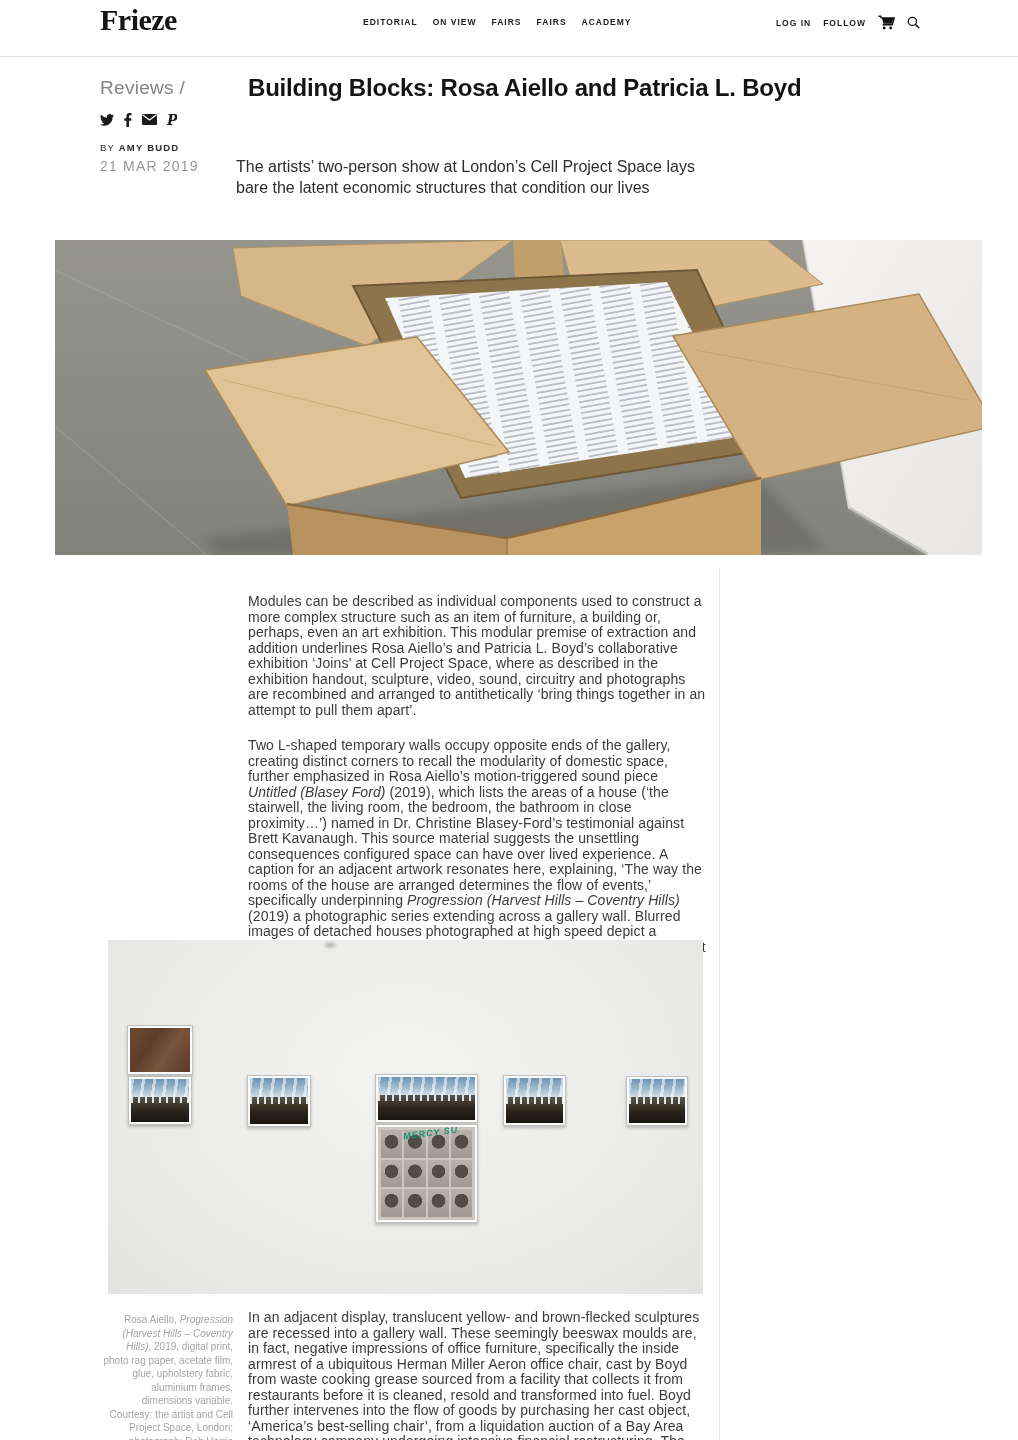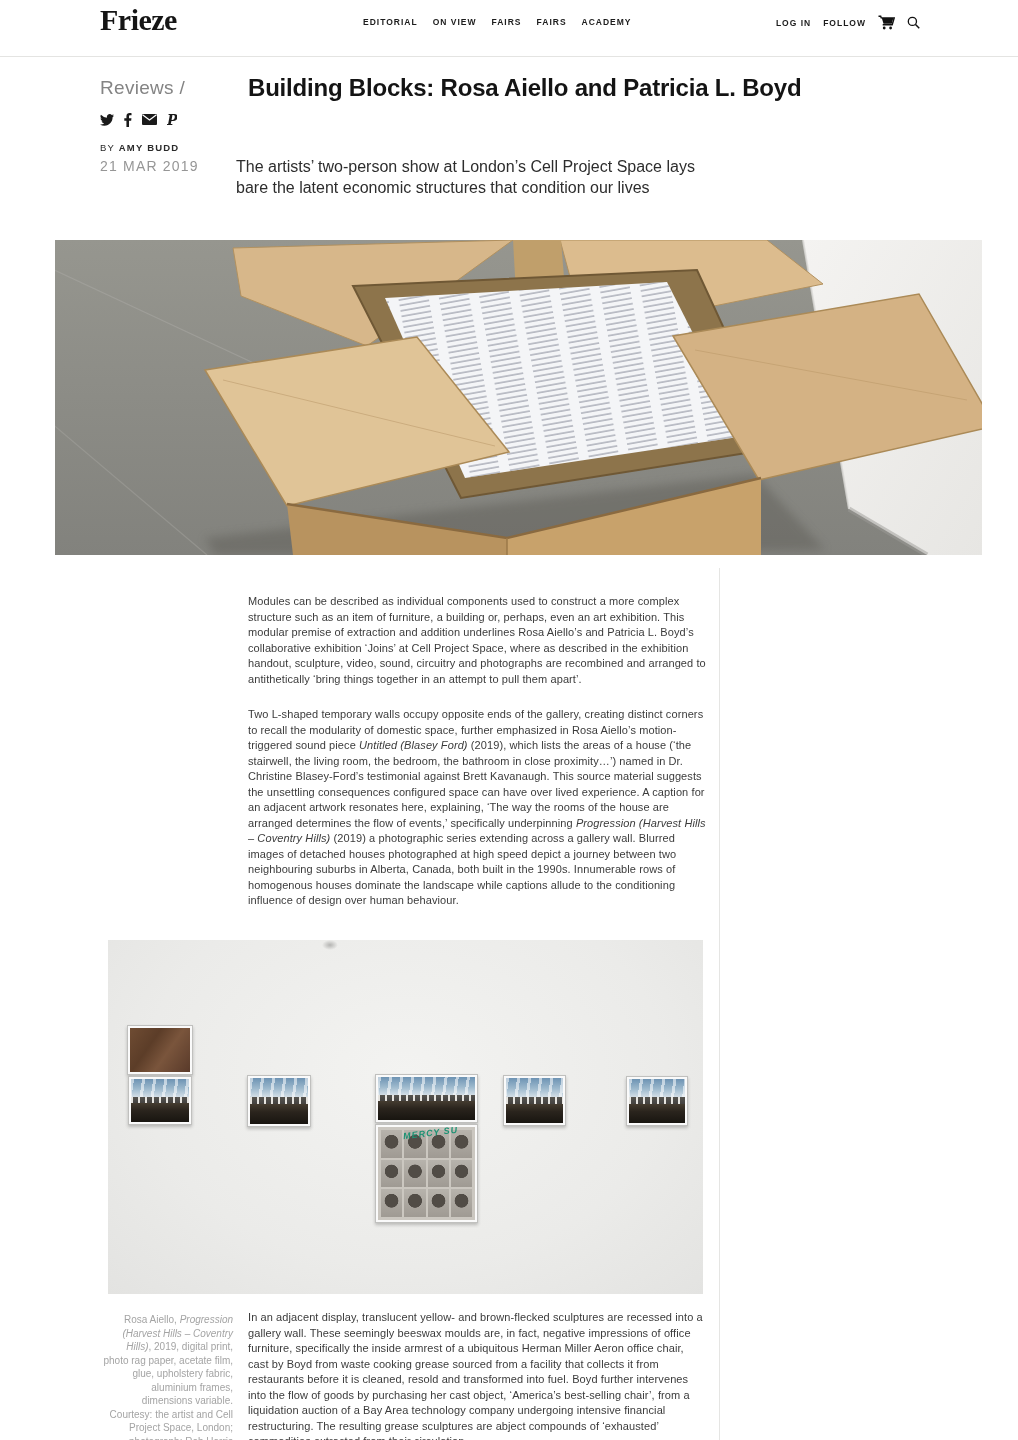--- a/index.html
+++ b/index.html
@@ -29,21 +29,21 @@
   .pubdate { margin-top:5px; font-size:14px; letter-spacing:1.2px; color:#969696; }
 
   
   h1.title { position:absolute; left:248px; top:14px; width:580px; font-size:24px; line-height:33px; font-weight:700; color:#141414; letter-spacing:-0.2px; }
   .standfirst { position:absolute; left:236px; top:100px; width:462px; font-size:16px; line-height:20.5px; color:#2d2d2d; }
 
   
   .hero { position:absolute; left:55px; top:183px; width:927px; height:315px; overflow:hidden; background:#8e8e8c; }
 
   
-  .body-col, .body-col2 { position:absolute; left:248px; width:458px; font-size:11px; line-height:15.5px; letter-spacing:0.1px; color:#3b3b3b; }
+  .body-col, .body-col2 { position:absolute; left:248px; width:458px; font-size:14px; line-height:15.5px; letter-spacing:0.1px; color:#3b3b3b; }
   .body-col { top:537px; }
   .body-col2 { top:1253px; }
   .body-col p, .body-col2 p { margin:0 0 20px 0; }
   .body-col i, .body-col2 i { font-style:italic; }
 
   .vline { position:absolute; left:719px; top:511px; width:1px; height:884px; background:#e5e5e3; }
 
   
   .gallery { position:absolute; left:108px; top:883px; width:595px; height:354px; overflow:hidden;
              background:radial-gradient(ellipse at 50% 38%, #f3f3f1 0%, #ebebe9 62%, #e3e3e1 100%); }

